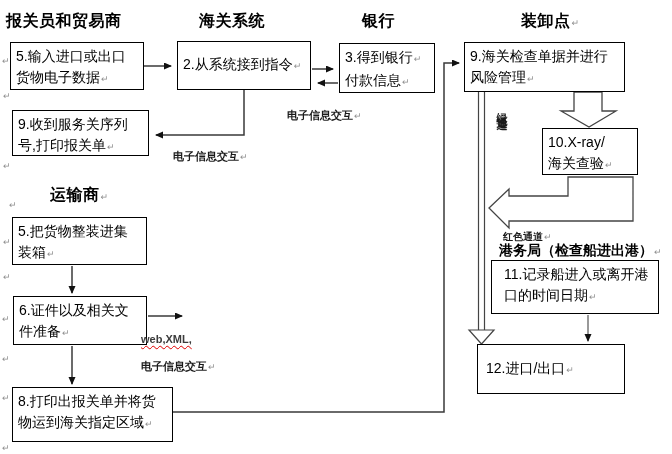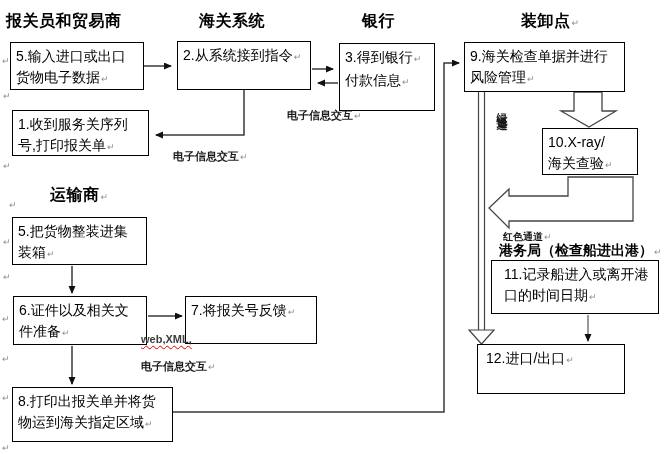--- a/index.html
+++ b/index.html
@@ -11,21 +11,21 @@
   .hdr{
     position:absolute;z-index:3;font-weight:bold;font-size:16px;line-height:18px;
     white-space:nowrap;letter-spacing:0.5px;
   }
   .hdr.small{font-size:14px;letter-spacing:0;}
   .box{
     position:absolute;z-index:2;background:#fff;border:1.5px solid #000;
     box-sizing:border-box;font-size:14px;line-height:21px;padding:3px 5px;
     white-space:nowrap;
   }
-  .box.vcenter{display:flex;flex-direction:column;justify-content:flex-start;}
+  .box.vcenter{display:flex;flex-direction:column;justify-content:center;}
   .lbl{
     position:absolute;z-index:3;font-size:11px;font-weight:bold;color:#1a1a1a;
     white-space:nowrap;line-height:17px;
   }
   .lbl.web{
     font-weight:bold;color:#3c3c3c;
     text-decoration:underline wavy #e00000 1px;text-underline-offset:2px;
   }
   .lbl.vert{
     writing-mode:vertical-rl;text-orientation:upright;letter-spacing:2px;
@@ -80,38 +80,35 @@
   <div class="hdr" style="left:50px;top:186px;">运输商<span class="mark">↵</span></div>
   <div class="hdr small" style="left:499px;top:241px;">港务局（检查船进出港）<span class="mark">↵</span></div>
 
   <div class="box" style="left:10px;top:42px;width:134px;height:48px;">
       <div class="line">5.输入进口或出口</div>
       <div class="line">货物电子数据<span class="mark">↵</span></div>
     </div>
   <div class="box vcenter" style="left:177px;top:41px;width:134px;height:49px;">
       <div class="line">2.从系统接到指令<span class="mark">↵</span></div>
     </div>
-  <div class="box" style="left:339px;top:43px;width:96px;height:68px;">
+  <div class="box" style="left:339px;top:43px;width:96px;height:50px;">
       <div class="line">3.得到银行<span class="mark">↵</span></div>
       <div class="line">付款信息<span class="mark">↵</span></div>
     </div>
   <div class="box" style="left:12px;top:110px;width:137px;height:46px;">
-      <div class="line">1.收到服务关序列</div>
+      <div class="line">9.收到服务关序列</div>
       <div class="line">号,打印报关单<span class="mark">↵</span></div>
     </div>
   <div class="box" style="left:12px;top:217px;width:135px;height:48px;">
       <div class="line">5.把货物整装进集</div>
       <div class="line">装箱<span class="mark">↵</span></div>
     </div>
   <div class="box" style="left:13px;top:296px;width:134px;height:49px;">
       <div class="line">6.证件以及相关文</div>
       <div class="line">件准备<span class="mark">↵</span></div>
-    </div>
-  <div class="box vcenter" style="left:185px;top:296px;width:132px;height:48px;">
-      <div class="line">7.将报关号反馈<span class="mark">↵</span></div>
     </div>
   <div class="box" style="left:12px;top:387px;width:161px;height:55px;">
       <div class="line">8.打印出报关单并将货</div>
       <div class="line">物运到海关指定区域<span class="mark">↵</span></div>
     </div>
   <div class="box" style="left:464px;top:42px;width:161px;height:50px;">
       <div class="line">9.海关检查单据并进行</div>
       <div class="line">风险管理<span class="mark">↵</span></div>
     </div>
   <div class="box" style="left:542px;top:128px;width:96px;height:47px;">

